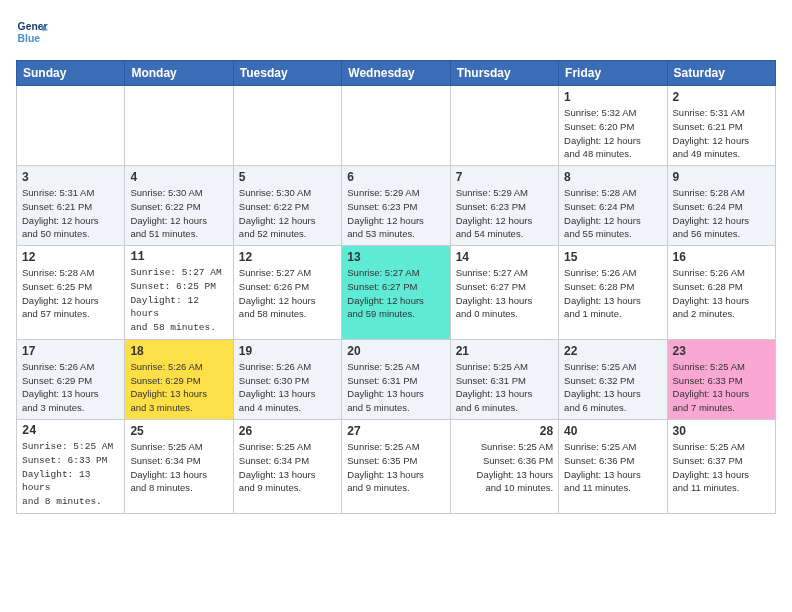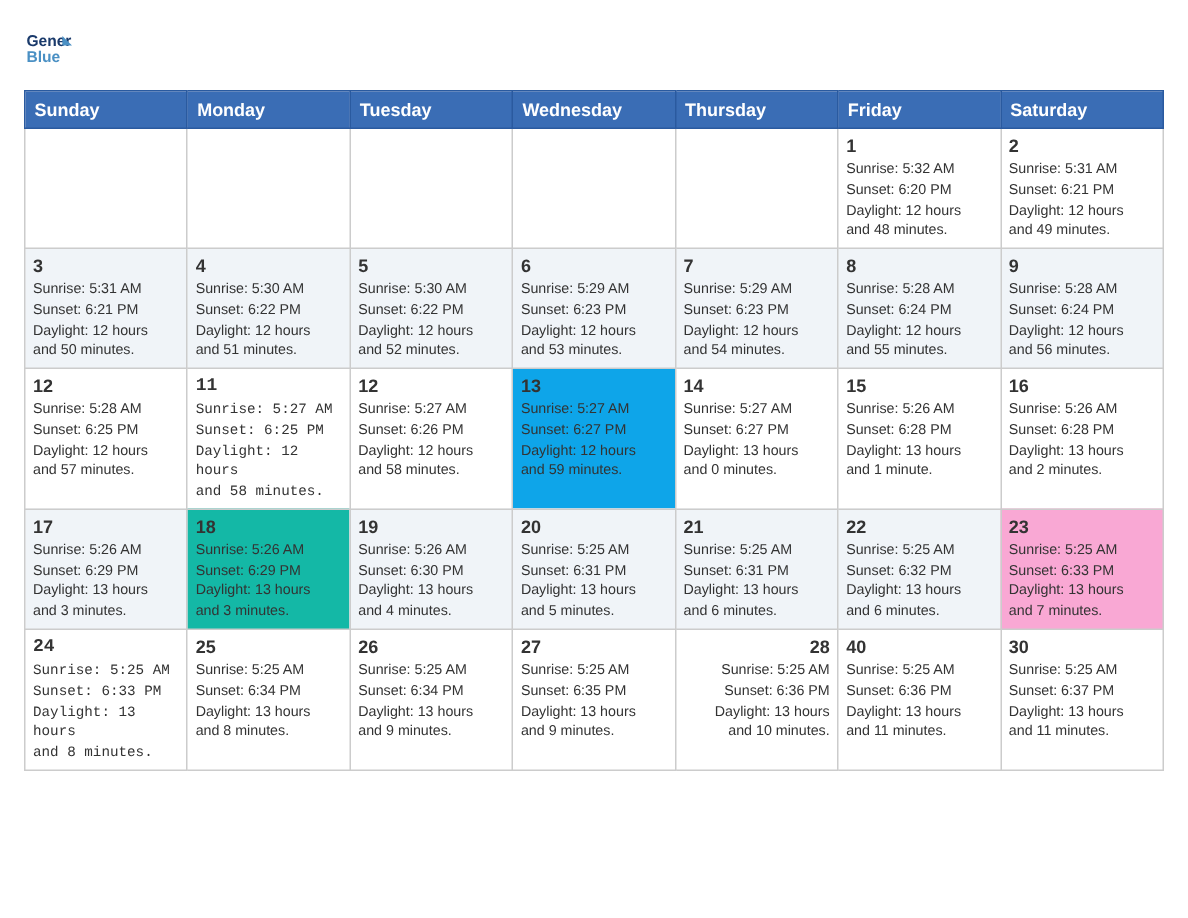--- a/index.html
+++ b/index.html
@@ -193,21 +193,21 @@
 Daylight: 12 hours
 and 58 minutes.</div>
         </td>
         <td style="background: rgb(255, 255, 255);">
           <span class="day-num">12</span>
           <div class="day-info" style="white-space: pre-line;">Sunrise: 5:27 AM
 Sunset: 6:26 PM
 Daylight: 12 hours
 and 58 minutes.</div>
         </td>
-        <td style="background: #0ea5e9;">
+        <td style="background: #5eead4;">
           <span class="day-num">13</span>
           <div class="day-info" style="white-space: pre-line;">Sunrise: 5:27 AM
 Sunset: 6:27 PM
 Daylight: 12 hours
 and 59 minutes.</div>
         </td>
         <td style="background: rgb(255, 255, 255);">
           <span class="day-num">14</span>
           <div class="day-info" style="white-space: pre-line;">Sunrise: 5:27 AM
 Sunset: 6:27 PM
@@ -230,21 +230,21 @@
         </td>
       </tr>
       <tr>
         <td style="background: rgb(240, 244, 248);">
           <span class="day-num">17</span>
           <div class="day-info" style="white-space: pre-line;">Sunrise: 5:26 AM
 Sunset: 6:29 PM
 Daylight: 13 hours
 and 3 minutes.</div>
         </td>
-        <td style="background: #14b8a6;">
+        <td style="background: #fde047;">
           <span class="day-num">18</span>
           <div class="day-info" style="white-space: pre-line;">Sunrise: 5:26 AM
 Sunset: 6:29 PM
 Daylight: 13 hours
 and 3 minutes.</div>
         </td>
         <td style="background: rgb(240, 244, 248);">
           <span class="day-num">19</span>
           <div class="day-info" style="white-space: pre-line;">Sunrise: 5:26 AM
 Sunset: 6:30 PM

